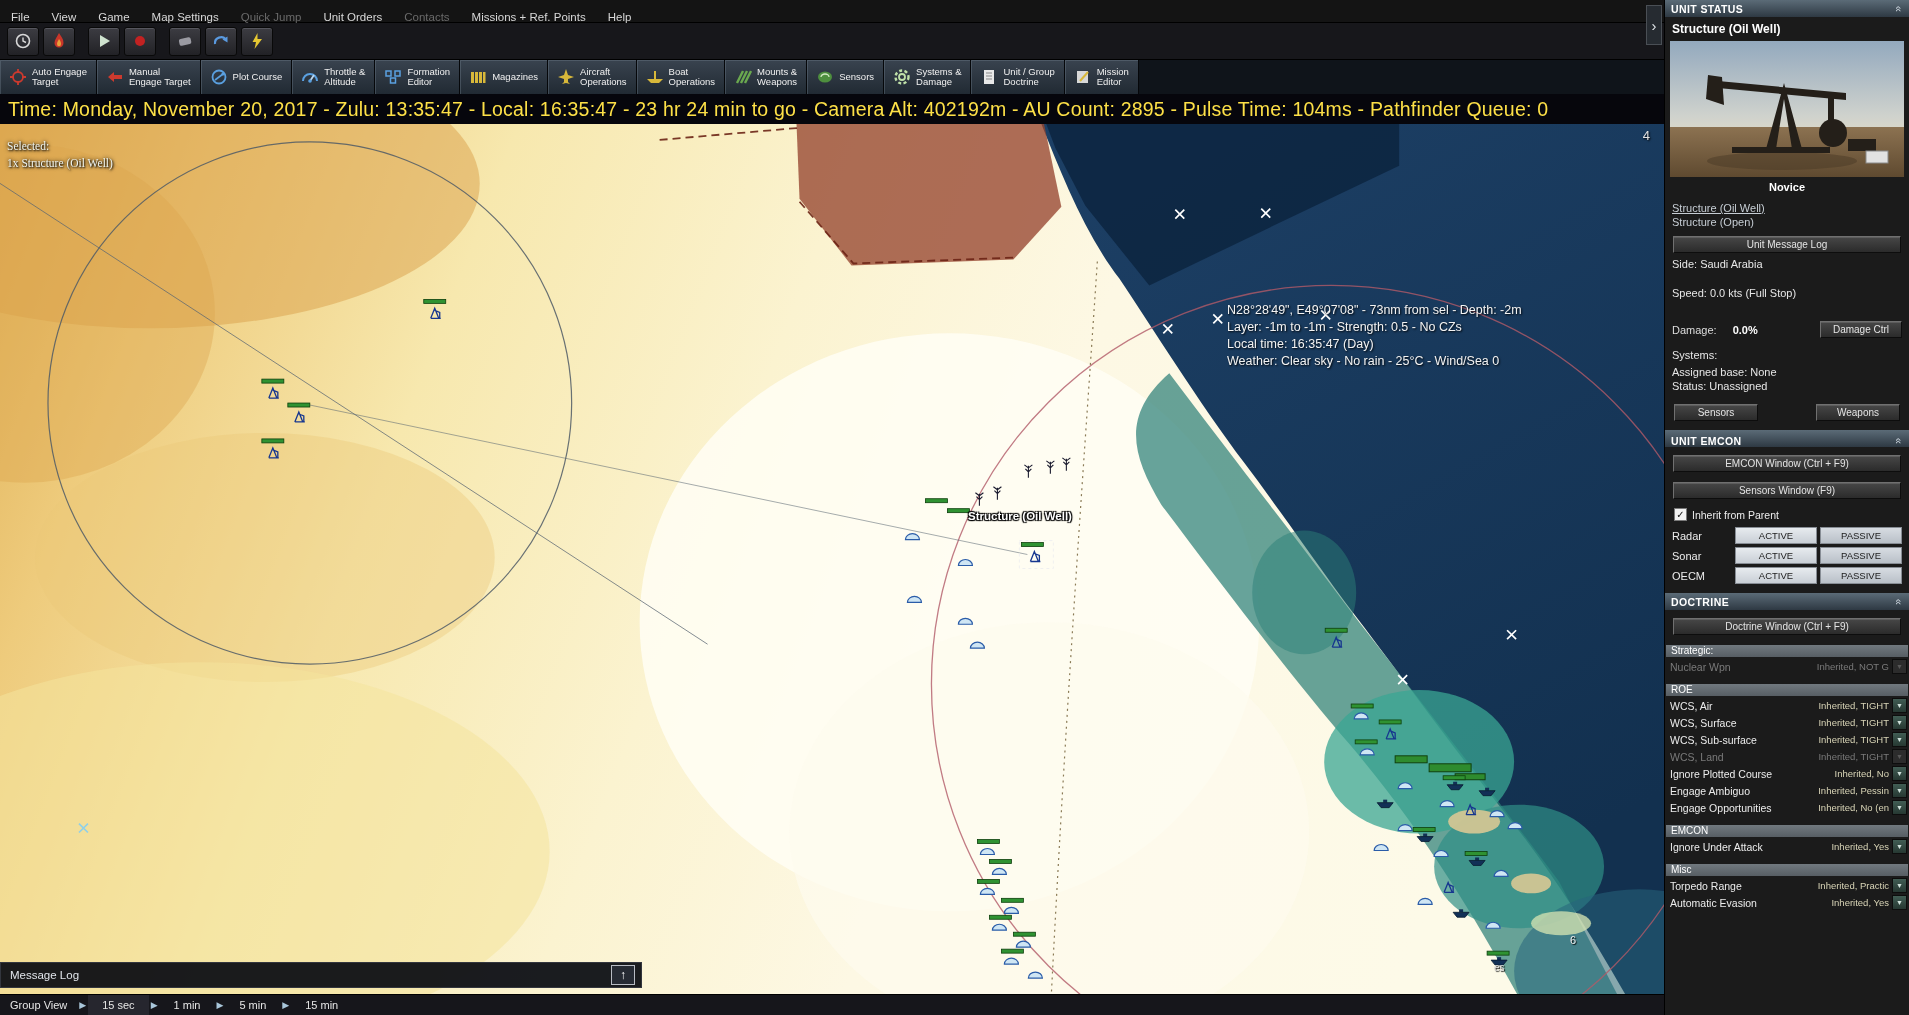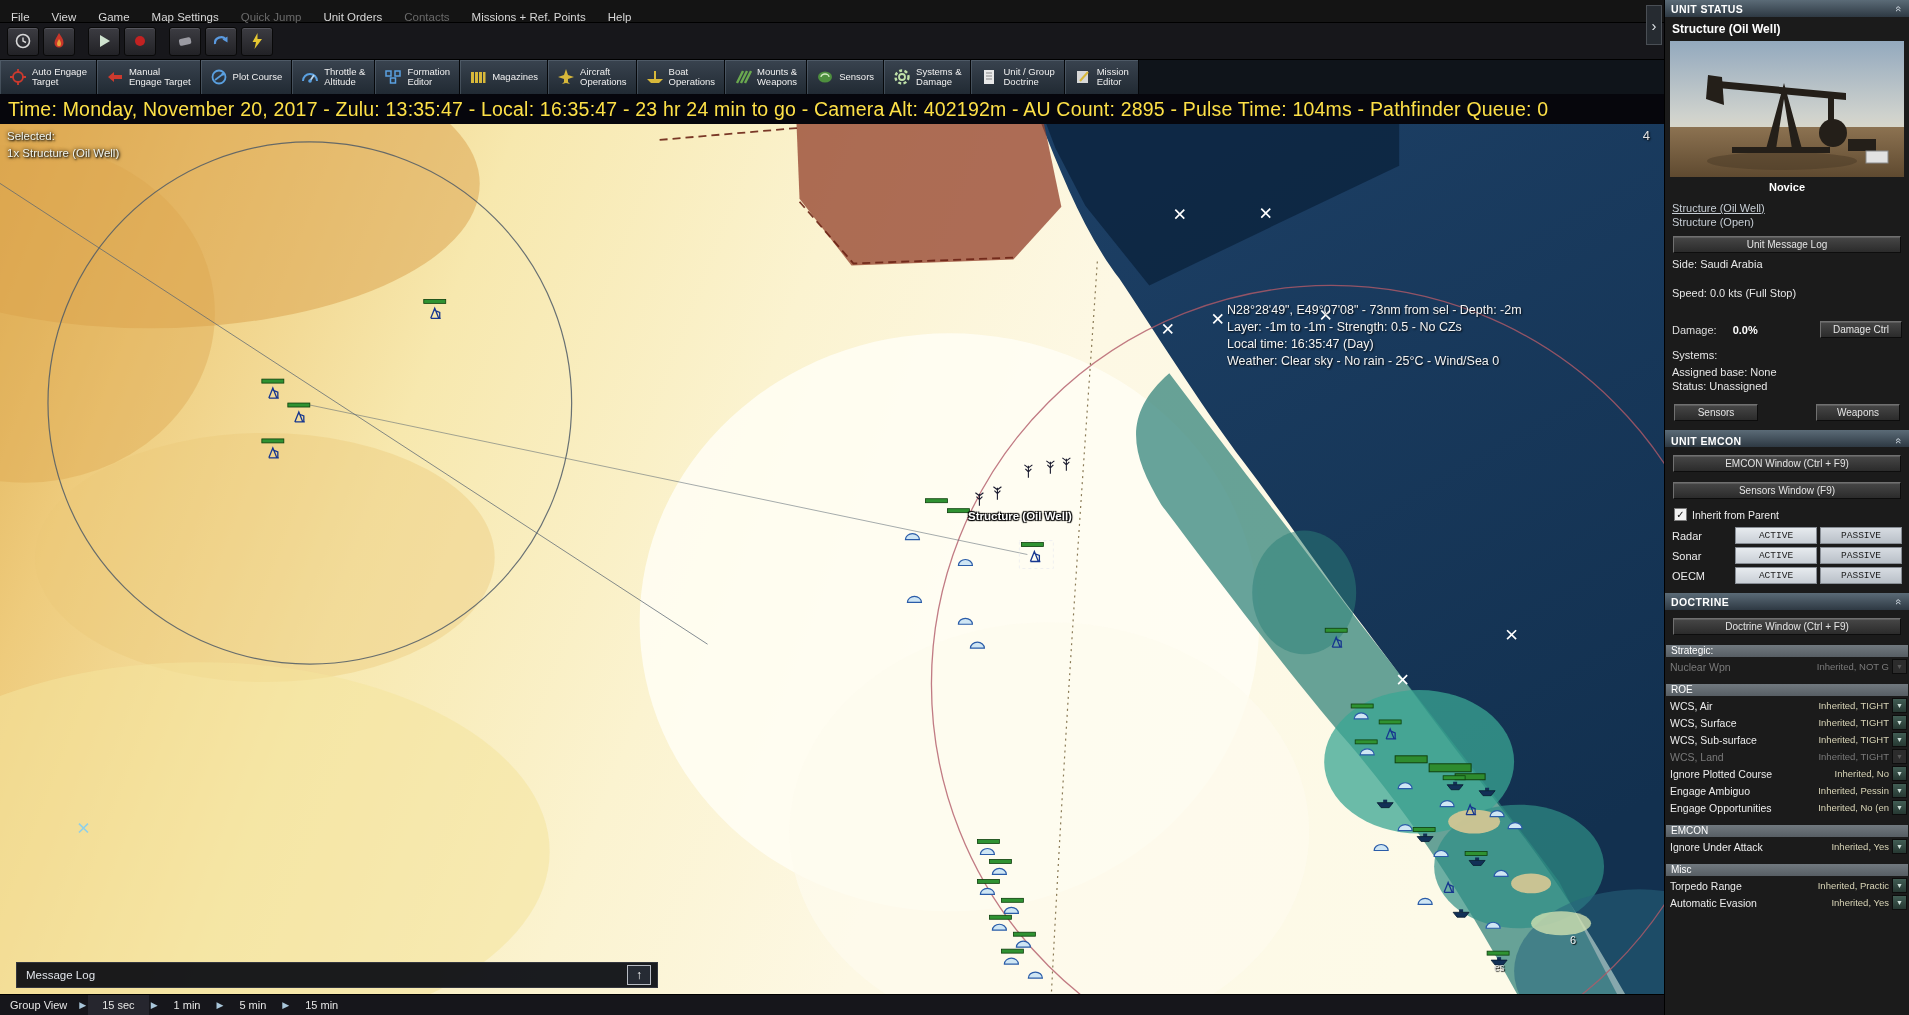--- a/index.html
+++ b/index.html
@@ -21,27 +21,27 @@
   .toolbar2{height:34px;background:#0f141a;display:flex;align-items:stretch;overflow:hidden;}
   .tb-btn{display:flex;align-items:center;gap:5px;padding:8px 9px;background:linear-gradient(#39434f,#212a33);border-right:1px solid #05070a;box-shadow:inset 1px 1px 0 rgba(120,135,150,.35);color:#f0f0f0;}
   .tb-label{font-size:9.5px;line-height:10.5px;white-space:pre-line;}
 
   
   .statusbar{height:30px;background:#06060c;color:#fde047;font-size:19.5px;display:flex;align-items:center;padding-left:8px;white-space:nowrap;overflow:hidden;letter-spacing:.2px;}
 
   
   .map{flex:1;position:relative;overflow:hidden;background:#f7ecc0;}
   .map svg.base{position:absolute;inset:0;width:100%;height:100%;display:block;}
-  .selected-info{position:absolute;top:4px;left:7px;font-size:11.5px;color:#eef3ee;text-shadow:1px 1px 2px #000,0 0 4px #000;line-height:17px;}
+  .selected-info{position:absolute;top:14px;left:7px;font-size:11.5px;color:#eef3ee;text-shadow:1px 1px 2px #000,0 0 4px #000;line-height:17px;font-family:Liberation Serif, serif;}
   .map-tooltip{position:absolute;left:1227px;top:178px;font-size:12.5px;line-height:17px;color:#f3f3f3;text-shadow:1px 1px 2px rgba(0,0,0,.95);white-space:nowrap;}
   .unit-label{position:absolute;left:968px;top:386px;font-size:11.5px;font-weight:bold;color:#fff;text-shadow:1px 1px 1px #000,-1px -1px 1px #000,1px -1px 1px #000,-1px 1px 1px #000;}
   .scale-indicator{position:absolute;top:4px;right:14px;font-size:13px;color:#e2e2e2;text-shadow:1px 1px 2px #000;}
   .road-label{position:absolute;left:1570px;top:810px;font-size:11px;color:#f0f0f0;text-shadow:1px 1px 1px #000;}
   .partial-label{position:absolute;left:1494px;top:838px;font-size:10px;color:#ddd;text-shadow:1px 1px 1px #000;}
-  .message-log-bar{position:absolute;left:16px;bottom:6px;width:642px;height:26px;background:rgba(9,11,17,.93);border:1px solid #33363e;display:flex;align-items:center;padding:0 6px 0 9px;box-sizing:border-box;color:#e0e4ea;font-size:11.5px;}
+  .message-log-bar{position:absolute;left:0;bottom:6px;width:642px;height:26px;background:rgba(9,11,17,.93);border:1px solid #33363e;display:flex;align-items:center;padding:0 6px 0 9px;box-sizing:border-box;color:#e0e4ea;font-size:11.5px;}
   .mlog-up{margin-left:auto;width:22px;height:18px;border:1px solid #b8bcc4;background:#262b34;color:#fff;font-size:12px;display:flex;align-items:center;justify-content:center;}
   .collapse-tab{position:absolute;top:5px;right:2px;width:14px;height:38px;background:#262b31;border:1px solid #4a4f55;color:#e2e6ea;display:flex;align-items:center;justify-content:center;font-size:15px;z-index:6;}
 
   
   .bottombar{height:20px;background:#16161b;border-top:1px solid #000;display:flex;align-items:center;color:#e6e6e6;font-size:11px;}
   .gv{padding:0 10px;}
   .tsep{color:#a9c6da;font-size:9px;padding:0 2px;}
   .topt{padding:0 14px;line-height:20px;}
   .topt.active{background:#26262e;}
 
@@ -60,21 +60,21 @@
   .dmg-row{display:flex;align-items:center;padding:0 7px;margin-top:22px;font-size:11px;}
   .dmg-val{font-weight:bold;color:#fff;margin-left:16px;}
   .dmg-btn{margin-left:auto;width:80px;}
   .sw-row{display:flex;justify-content:space-between;padding:0 9px;margin-top:12px;}
   .sw-btn{width:82px;}
   .wide-btn{width:226px;margin:8px auto 0;}
   .chk-row{display:flex;align-items:center;gap:5px;padding:0 9px;margin-top:9px;font-size:10.5px;color:#ececec;}
   .chk{width:11px;height:11px;background:#f2f2f2;border:1px solid #7a7a7a;color:#111;font-size:10px;line-height:11px;text-align:center;flex:none;}
   .em-row{display:flex;align-items:center;margin:3px 7px 0;}
   .em-label{width:60px;font-size:11px;color:#ececec;}
-  .em-cell{flex:1;height:15px;line-height:15px;text-align:center;font-size:9.5px;color:#1c1c1c;background:linear-gradient(#e7ebef,#c9cfd6);border:1px solid #878d95;margin-left:3px;font-family:Liberation Mono, monospace;}
+  .em-cell{flex:1;height:15px;line-height:15px;text-align:center;font-size:9.5px;color:#1c1c1c;background:linear-gradient(#e7ebef,#c9cfd6);border:1px solid #878d95;margin-left:3px;}
   .em-cell.passive{background:linear-gradient(#d7dce2,#b9c0c8);}
   .sub-head{background:linear-gradient(#71797f,#575e64);color:#fff;font-size:10px;height:12px;line-height:12px;padding:0 5px;margin:10px 1px 0;}
   .doc-row{display:flex;align-items:center;height:15px;margin:2px 2px 0 5px;font-size:10.5px;}
   .doc-label{flex:1;white-space:nowrap;overflow:hidden;color:#ececec;}
   .doc-value{font-size:9.5px;color:#d8d4b6;white-space:nowrap;margin-right:3px;}
   .doc-dd{width:13px;height:13px;flex:none;background:linear-gradient(#415d54,#263832);border:1px solid #0d0d0d;color:#cfe0da;font-size:7px;display:flex;align-items:center;justify-content:center;}
   .doc-row.disabled .doc-label,.doc-row.disabled .doc-value{color:#7a7a7a;}
   .doc-row.disabled .doc-dd{background:#2c2c2c;color:#585858;}
 </style>
 </head>

